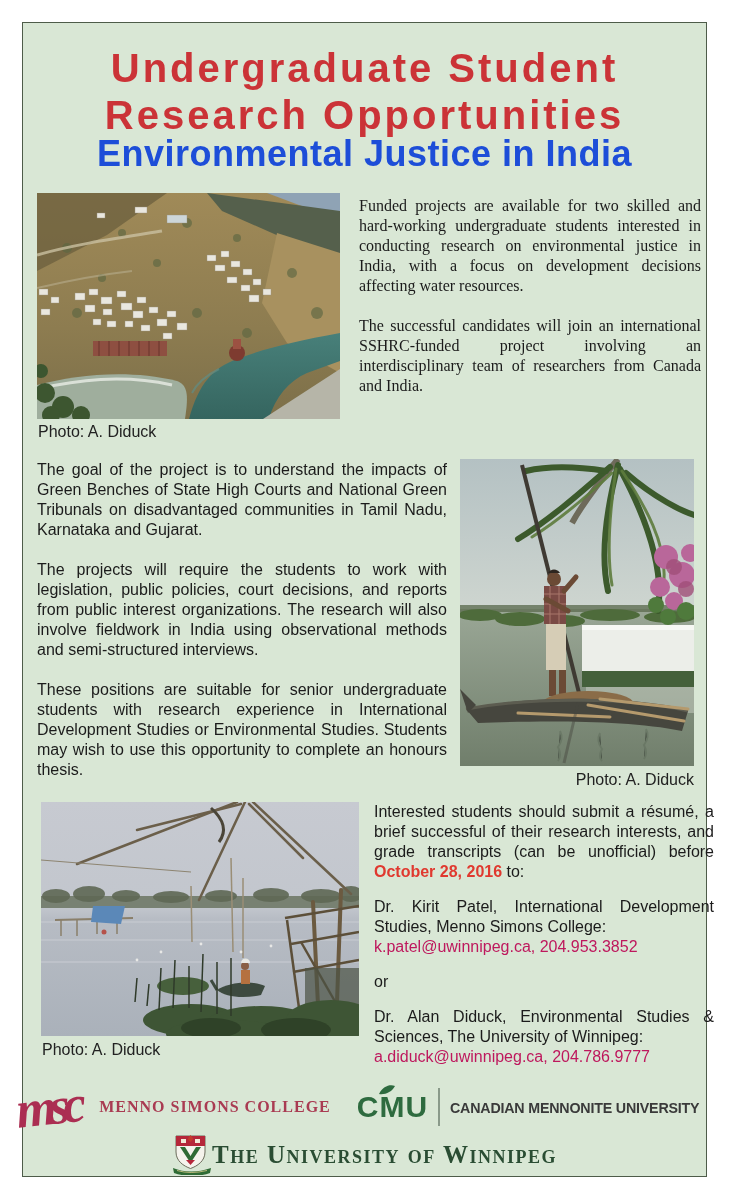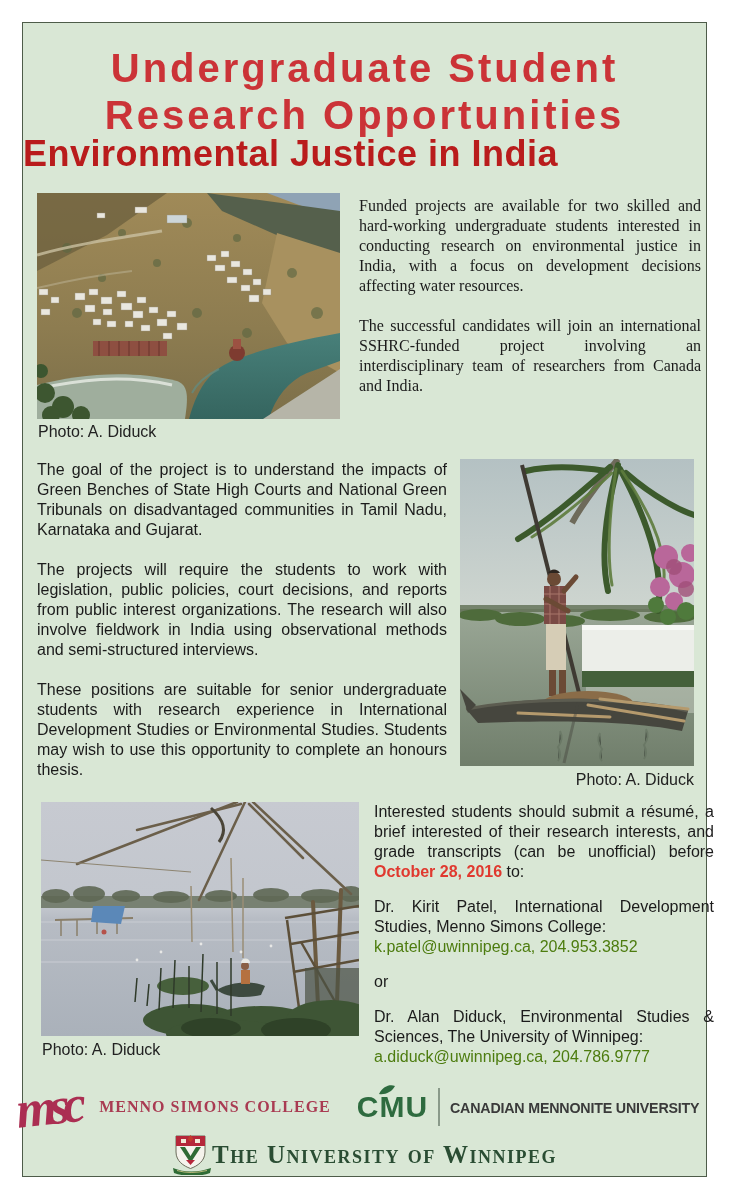--- a/index.html
+++ b/index.html
@@ -13,30 +13,30 @@
     background:#d9e7d5;border:1px solid #4e5c49;box-sizing:border-box;
   }
   .abs{position:absolute;}
 
   
   .title{
     left:0;right:0;top:22px;text-align:center;
     color:#cb3337;font-weight:bold;font-size:40px;line-height:47px;letter-spacing:3px;
   }
   .subtitle{
-    left:0;right:0;top:110px;text-align:left;
-    color:#b91c1c;font-weight:bold;font-size:36px;letter-spacing:0.5px;
+    left:0;right:0;top:110px;text-align:center;
+    color:#1d4ed8;font-weight:bold;font-size:36px;letter-spacing:0.5px;
   }
 
   
   .bodycol p{margin:0 0 20px 0;font-size:16px;line-height:20px;text-align:justify;color:#1b1b1b;}
   .bodycol p:last-child{margin-bottom:0;}
   .caption{font-size:16px;color:#222;}
   .red{color:#e0392f;font-weight:bold;}
-  .link{color:#4d7c0f;cursor:pointer;}
+  .link{color:#be185d;cursor:pointer;}
 
   .text1{left:336px;top:173px;width:342px;font-family:Liberation Serif, serif;}
   .text2{left:14px;top:437px;width:410px;}
   .text3{left:351px;top:779px;width:340px;}
   .text3 p{margin:0 0 15px 0;}
 
   .photo{display:block;}
   .photo1{left:14px;top:170px;}
   .cap1{left:15px;top:400px;}
   .photo2{left:437px;top:436px;}
@@ -395,21 +395,21 @@
       <circle cx="120" cy="150" r="1.4"></circle>
         <circle cx="160" cy="142" r="1.4"></circle>
         <circle cx="200" cy="150" r="1.4"></circle>
       <circle cx="96" cy="158" r="1.4"></circle>
         <circle cx="230" cy="144" r="1.4"></circle>
     </g>
   </svg>
   <div class="abs caption cap3">Photo: A. Diduck</div>
 
   <div class="abs bodycol text3">
-    <p><span>Interested students should submit a résumé, a brief interested of their research interests, and grade transcripts (can be unofficial) before </span><span class="red">October 28, 2016</span><span> to:</span></p>
+    <p><span>Interested students should submit a résumé, a brief successful of their research interests, and grade transcripts (can be unofficial) before </span><span class="red">October 28, 2016</span><span> to:</span></p>
     <p><span>Dr. Kirit Patel, International Development Studies, Menno Simons College:</span><br>
       <span class="link">k.patel@uwinnipeg.ca, 204.953.3852</span></p>
     <p>or</p>
     <p><span>Dr. Alan Diduck, Environmental Studies &amp; Sciences, The University of Winnipeg:</span><br>
       <span class="link">a.diduck@uwinnipeg.ca, 204.786.9777</span></p>
   </div>
 
   <div class="abs logo-row">
     <div class="msc-group">
       <span class="msc-monogram">msc</span>

